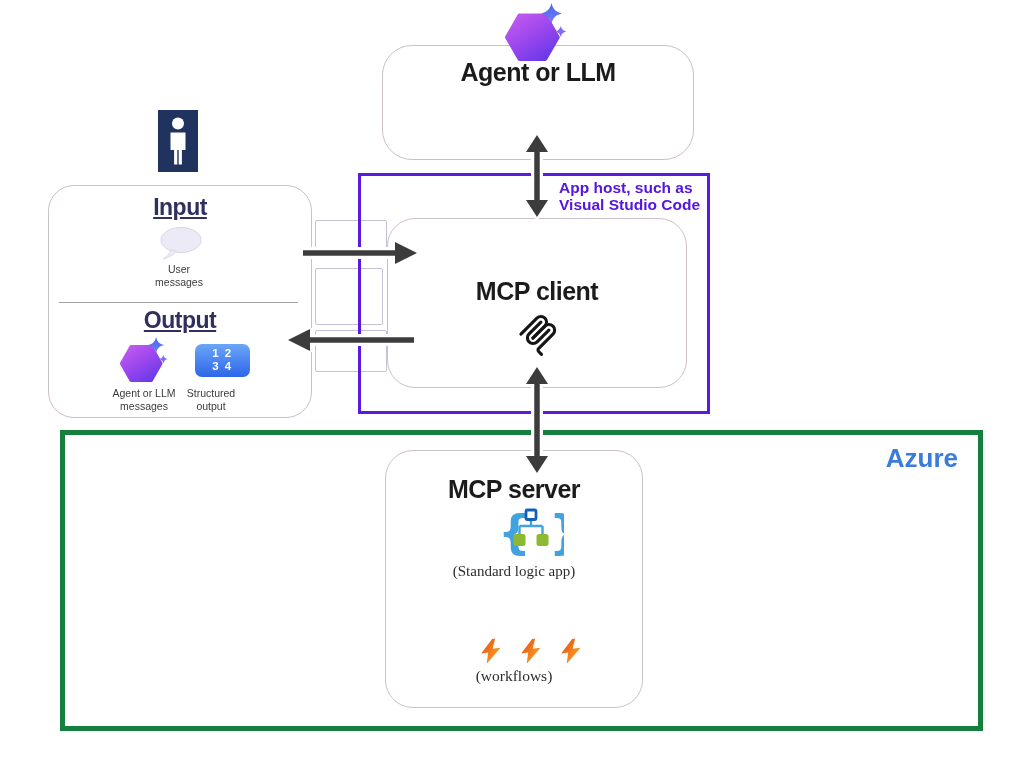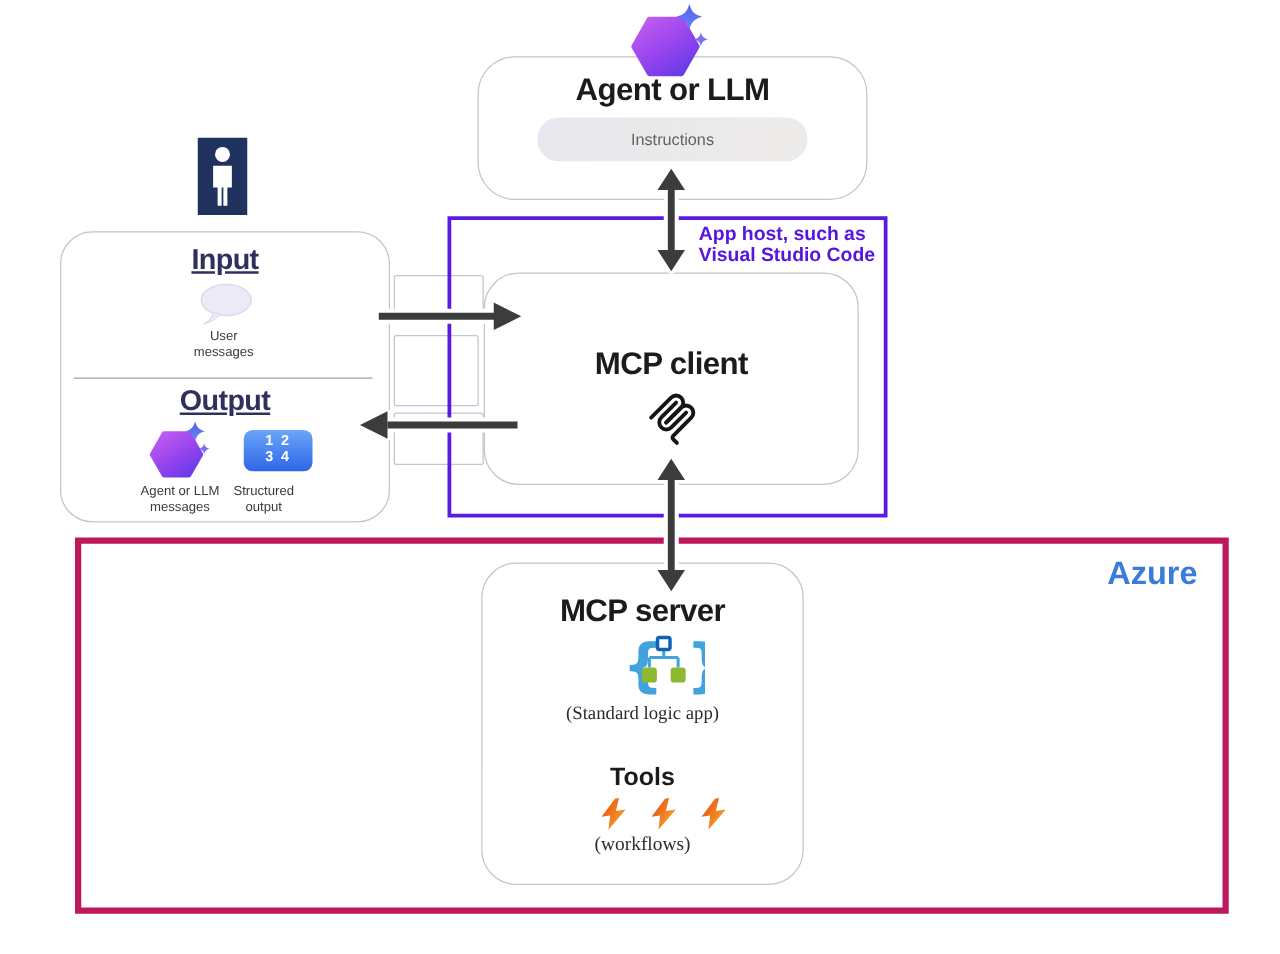--- a/index.html
+++ b/index.html
@@ -27,21 +27,21 @@
   .apphost{
     position:absolute;left:358px;top:173px;width:352px;height:241px;
     border:3px solid #5a1ae0;box-sizing:border-box;background:transparent;
   }
   .apphost-label{
     position:absolute;right:7px;top:3px;text-align:left;font-weight:bold;
     font-size:15.5px;line-height:17px;color:#5516e0;
   }
   .azure{
     position:absolute;left:60px;top:430px;width:923px;height:301px;
-    border:5px solid #be185d;box-sizing:border-box;background:transparent;
+    border:5px solid #15803d;box-sizing:border-box;background:transparent;
   }
   .azure-label{
     position:absolute;right:20px;top:8px;font-weight:bold;font-size:26px;color:#3a7cdb;
   }
   .stub{
     position:absolute;border:1.5px solid #c7c1d6;border-radius:2px;background:transparent;
     box-sizing:border-box;
   }
   .divider{position:absolute;height:0;border-top:1px solid #a3a3a3;}
   .digit-tile{
@@ -127,21 +127,20 @@
       <div>messages</div>
     </div>
     <div class="small-caption" style="left:122px;top:201px;width:80px;">
       <div>Structured</div>
       <div>output</div>
     </div>
   </div>
 
   <div class="rbox" style="left:382px;top:45px;width:312px;height:115px;">
     <div class="box-title" style="top:12px;">Agent or LLM</div>
-    <div class="pill" style="top:48px;">Instructions</div>
   </div>
   <div class="abs" style="left:504px;top:2px;">
     <svg width="64" height="60" viewBox="0 0 62 58">
       <path d="M15 13 L40 13 L52 34 L40 55 L15 55 L3 34 Z" fill="url(#hexGrad)" stroke="url(#hexGrad)" stroke-width="4" stroke-linejoin="round"></path>
       <path d="M46 1 C47.5 7 50 9.5 56 11 C50 12.5 47.5 15 46 21 C44.5 15 42 12.5 36 11 C42 9.5 44.5 7 46 1 Z" fill="url(#sparkGrad)"></path>
       <path d="M55 23 C55.8 26.4 57.2 27.7 60.5 28.5 C57.2 29.3 55.8 30.6 55 34 C54.2 30.6 52.8 29.3 49.5 28.5 C52.8 27.7 54.2 26.4 55 23 Z" fill="#7f6df2"></path>
     </svg>
   </div>
 
   <div class="apphost">
@@ -172,21 +171,20 @@
       <svg width="66" height="50" viewBox="0 0 66 50">
         <text x="0" y="41" font-size="46" font-weight="bold" fill="#41a2dd" font-family="'DejaVu Sans',sans-serif">{</text>
         <text x="51" y="41" font-size="46" font-weight="bold" fill="#41a2dd" font-family="'DejaVu Sans',sans-serif">}</text>
         <path d="M33 12 V19 M21.5 19 H44.5 M21.5 19 V27 M44.5 19 V27" stroke="#41a2dd" stroke-width="2.4" fill="none"></path>
         <rect x="28" y="3" width="10" height="9.5" rx="1.5" fill="#fff" stroke="#1460b8" stroke-width="2.8"></rect>
         <rect x="15.5" y="27" width="12" height="12" rx="2.5" fill="#8db832"></rect>
         <rect x="38.5" y="27" width="12" height="12" rx="2.5" fill="#8db832"></rect>
       </svg>
     </div>
     <div class="paren-caption" style="top:112px;font-size:15px;">(Standard logic app)</div>
-    <div class="tools-title" style="top:160px;">Tools</div>
     <div class="icon-row" style="left:92px;top:188px;">
       <svg width="26" height="24" viewBox="0 0 26 24" style="transform:rotate(-8deg)">
         <path d="M16 0 L3 13 h7 l-3 11 L23 10 h-8 L19 0 Z" fill="url(#boltGrad)"></path>
       </svg>
       <svg width="26" height="24" viewBox="0 0 26 24" style="transform:rotate(-8deg)">
         <path d="M16 0 L3 13 h7 l-3 11 L23 10 h-8 L19 0 Z" fill="url(#boltGrad)"></path>
       </svg>
       <svg width="26" height="24" viewBox="0 0 26 24" style="transform:rotate(-8deg)">
         <path d="M16 0 L3 13 h7 l-3 11 L23 10 h-8 L19 0 Z" fill="url(#boltGrad)"></path>
       </svg>

